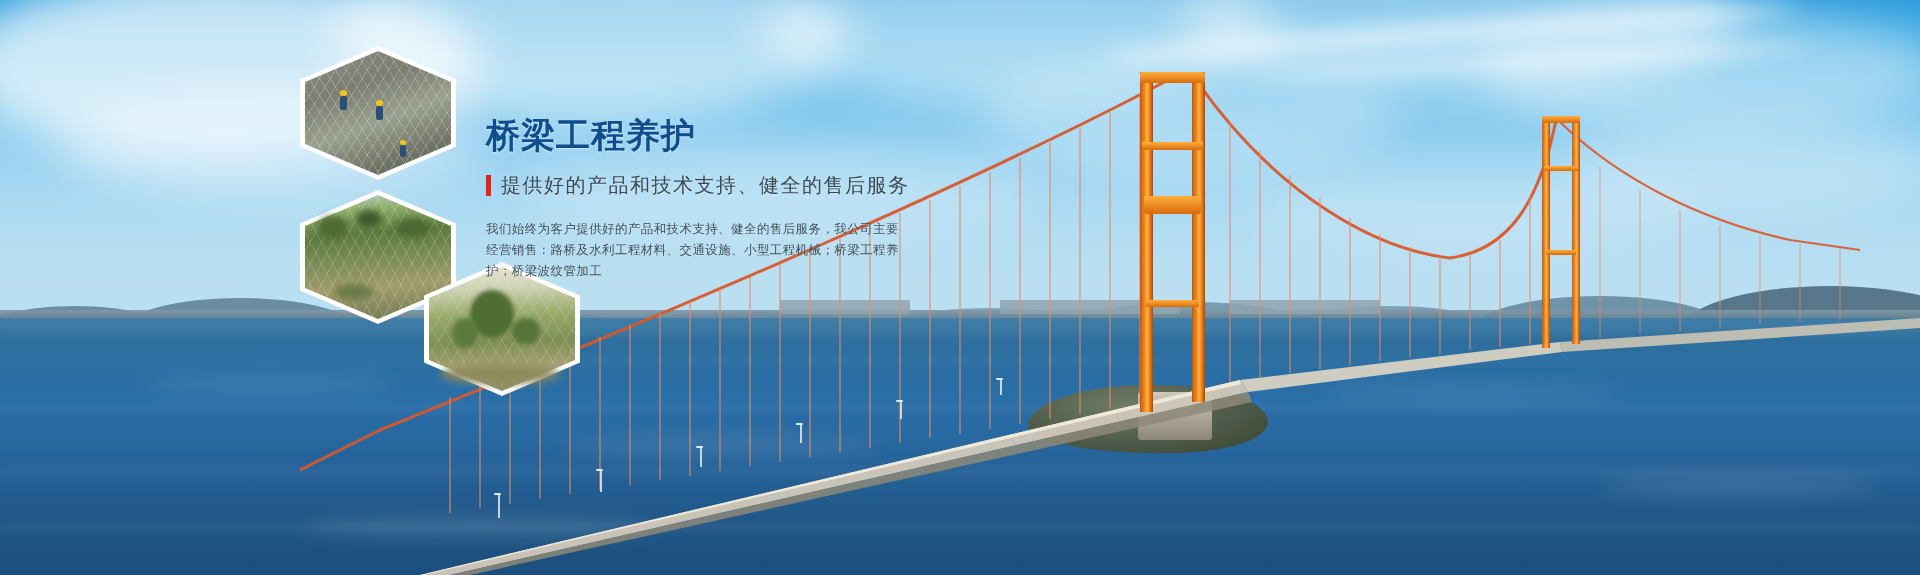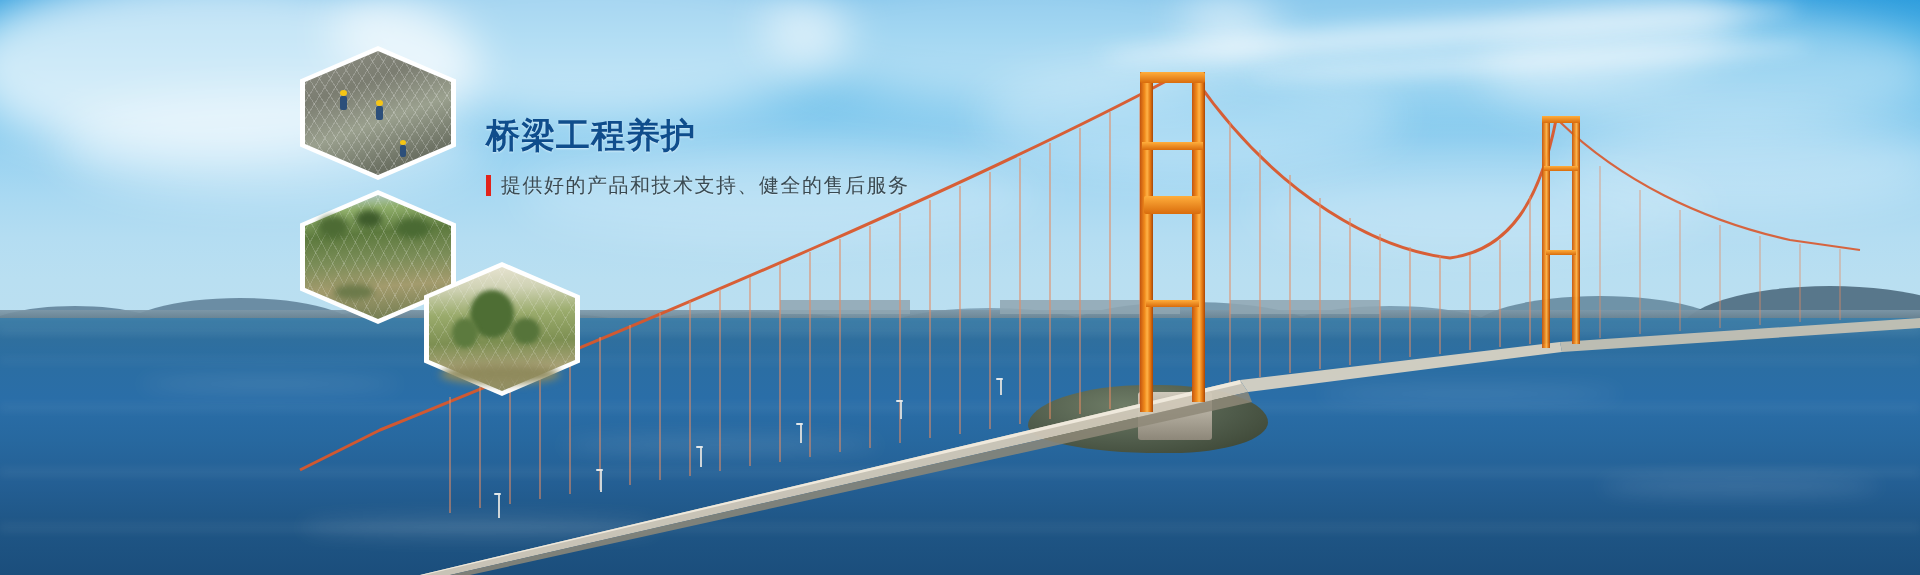--- a/index.html
+++ b/index.html
@@ -353,16 +353,17 @@
 
     <div class="headline">
       <span class="h-main">桥梁工程养护</span>
     </div>
 
     <div class="subline">
       <span class="redbar"></span>
       <span class="sub-text">提供好的产品和技术支持、健全的售后服务</span>
     </div>
 
+    <p class="desc">我们始终为客户提供好的产品和技术支持、健全的售后服务，我公司主要经营销售：路桥及水利工程材料、交通设施、小型工程机械；桥梁工程养护；桥梁波纹管加工</p>
 
   </div>
 
 </div>
 
 </body></html>

